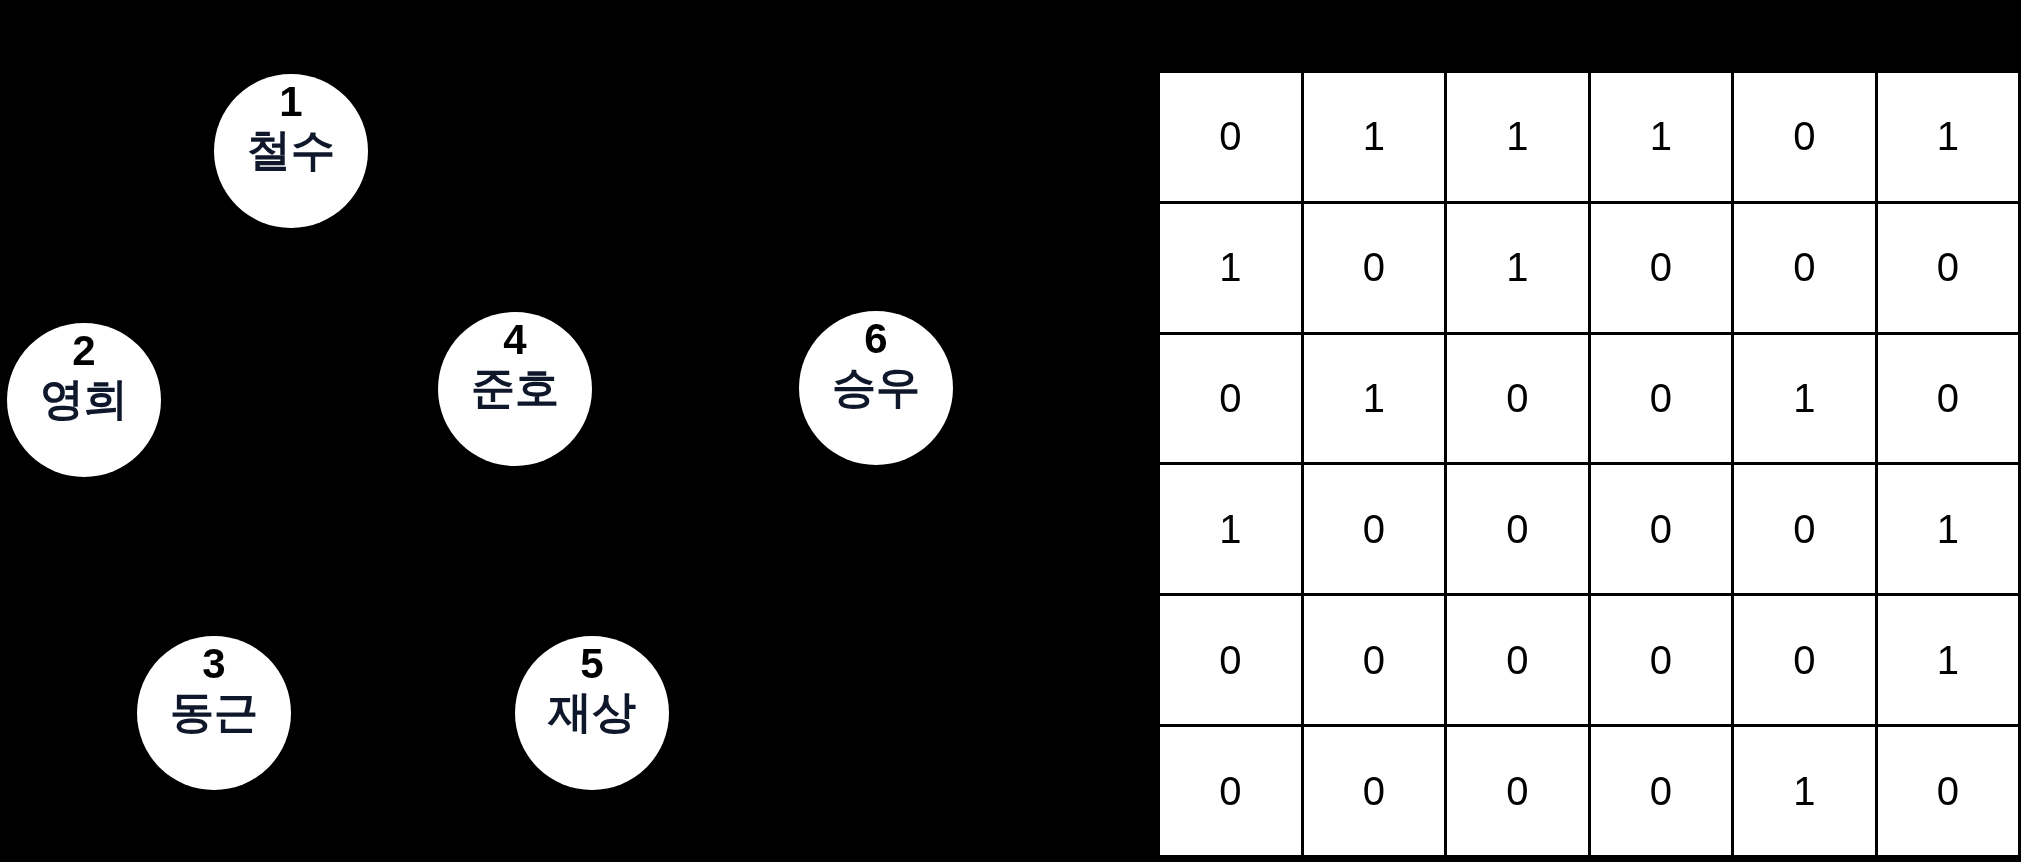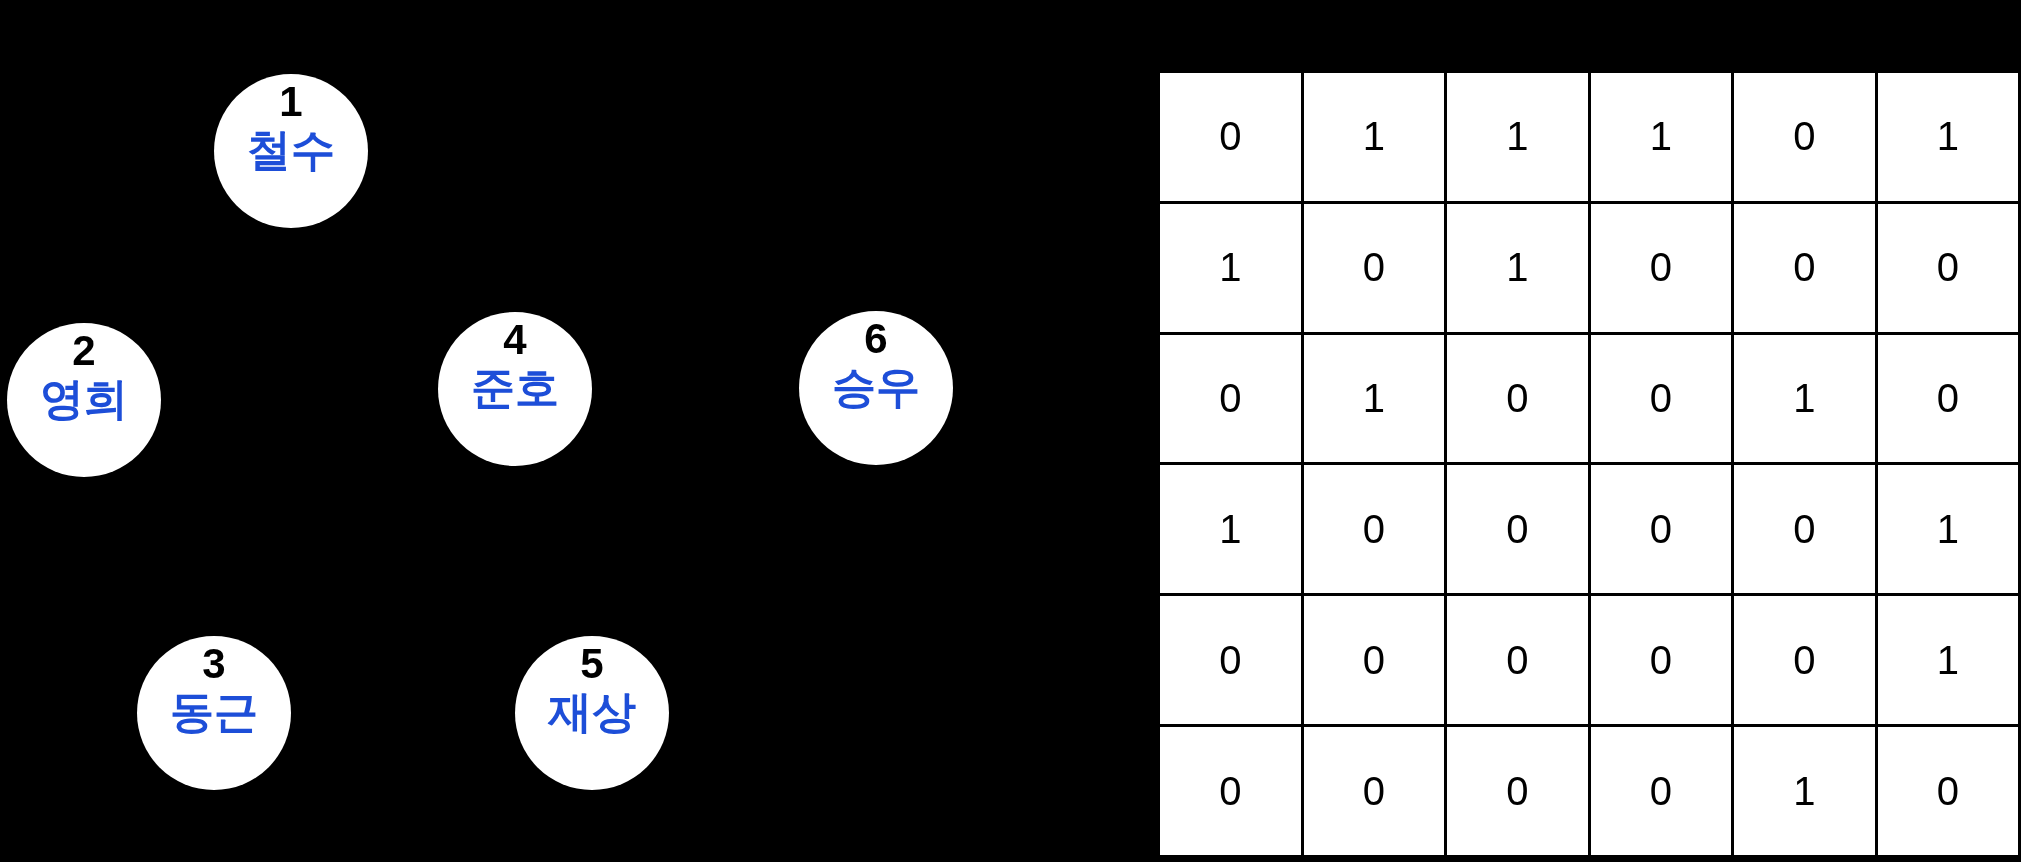--- a/index.html
+++ b/index.html
@@ -43,21 +43,21 @@
   .node .num {
     font-size: 42px;
     font-weight: bold;
     line-height: 48px;
     color: #000000;
   }
   .node .label {
     font-size: 44px;
     font-weight: bold;
     line-height: 48px;
-    color: #1d4ed8;
+    color: #0f172a;
     white-space: nowrap;
   }
 
   
   .matrix {
     position: absolute;
     border-collapse: collapse;
     table-layout: fixed;
     background: #ffffff;
   }

